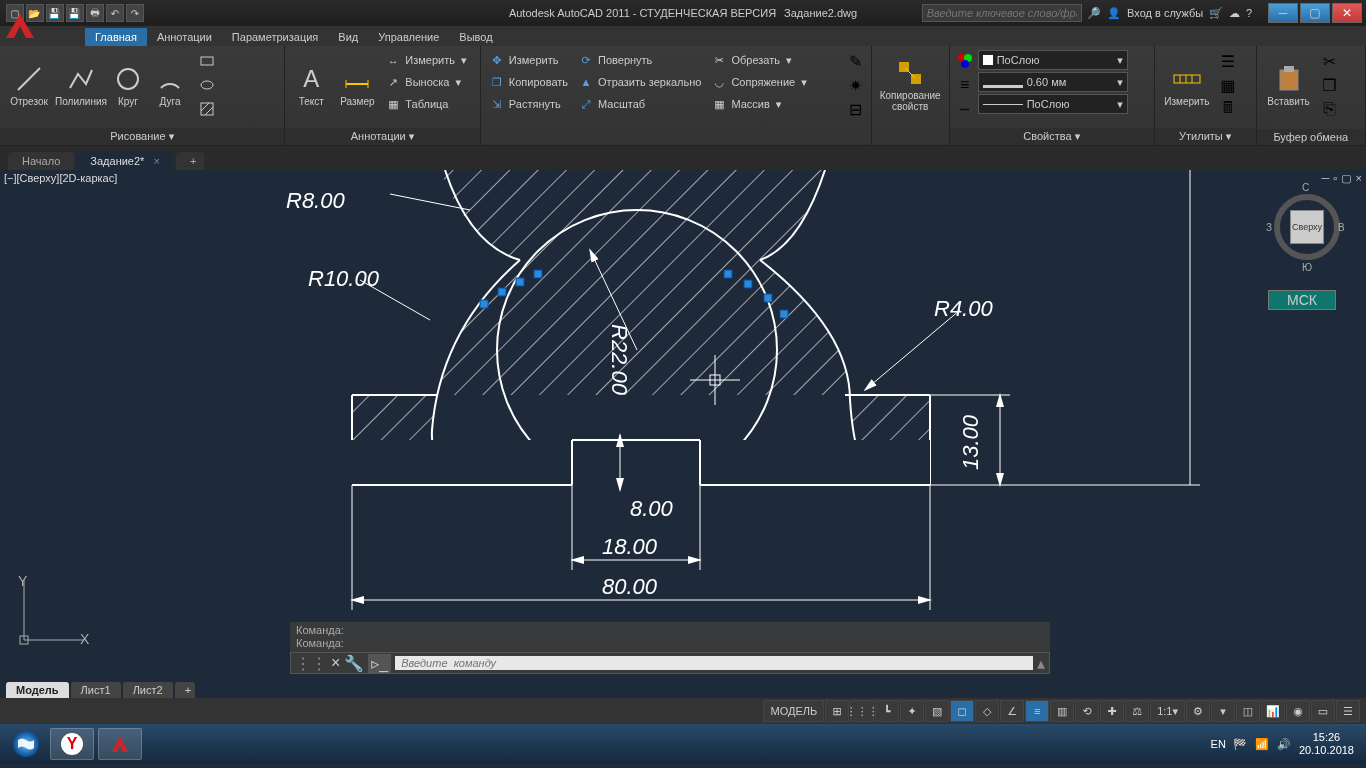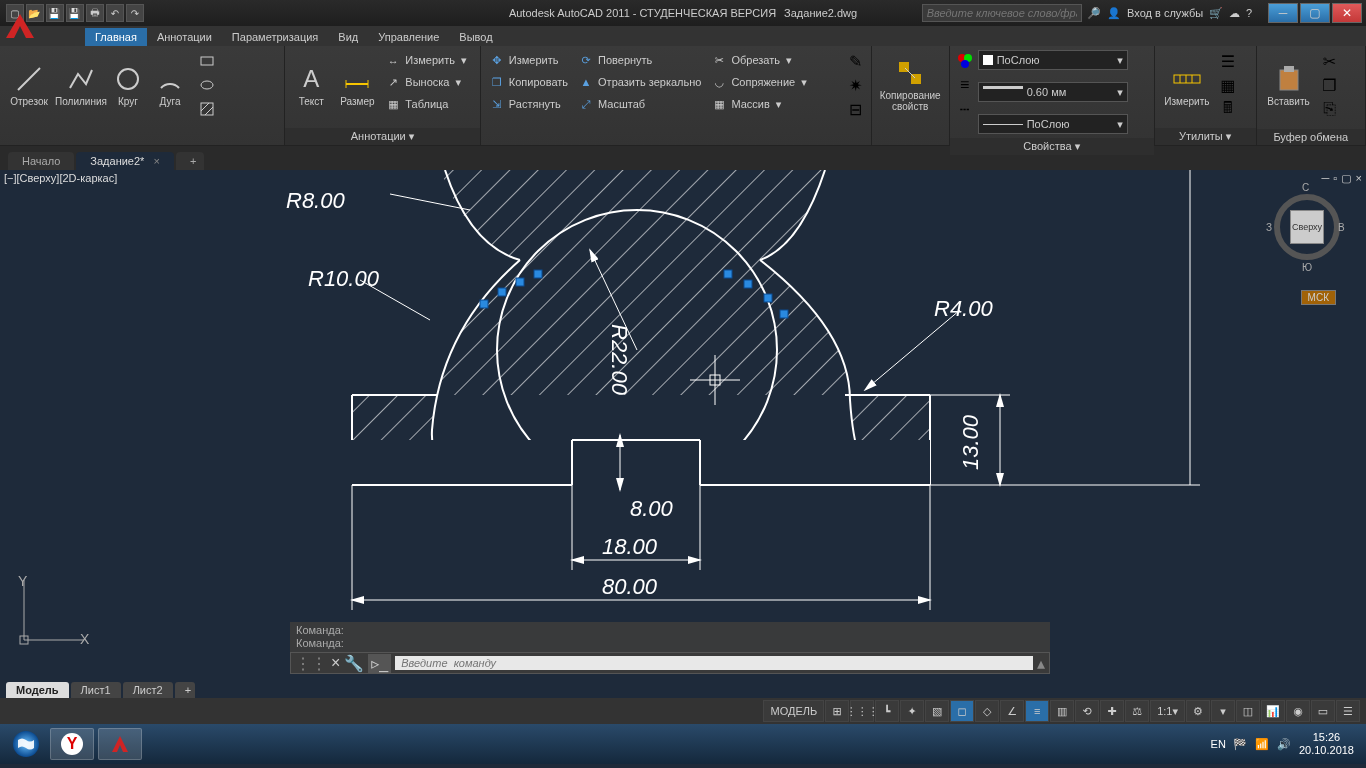--- a/index.html
+++ b/index.html
@@ -34,21 +34,21 @@
 .doctabs { height: 24px; background: #2a2a2a; display: flex; align-items: flex-end; padding-left: 8px; gap: 2px; }
 .doctab { padding: 3px 14px; font-size: 11px; color: #aaa; background: #333; border-radius: 4px 4px 0 0; cursor: pointer; }
 .doctab.active { background: #1e2a3a; color: #ddd; }
 .doctab.add { width: 24px; text-align: center; }
 .canvas-area { position: relative; height: 528px; background: #1e2a3a; overflow: hidden; }
 .view-label { position: absolute; left: 4px; top: 2px; color: #ddd; font-size: 11px; }
 .viewcube { position: absolute; right: 20px; top: 10px; width: 80px; height: 100px; }
 .cube-center { position: absolute; left: 24px; top: 30px; width: 34px; height: 34px; background: #ccc; color: #333; font-size: 9px; display: flex; align-items: center; justify-content: center; border: 1px solid #888; }
 .cube-ring { position: absolute; left: 8px; top: 14px; width: 66px; height: 66px; border: 6px solid #555; border-radius: 50%; }
 .cube-dir { position: absolute; color: #aaa; font-size: 10px; }
-.wcs-badge { position: absolute; right: 30px; top: 120px; background: #a16207; color: #ccc; font-size: 10px; padding: 1px 6px; border: 1px solid #777; }
+.wcs-badge { position: absolute; right: 30px; top: 120px; background: #0f766e; color: #ccc; font-size: 14px; padding: 1px 18px; border: 1px solid #777; }
 .mini-controls { position: absolute; right: 4px; top: 2px; display: flex; gap: 4px; color: #ccc; font-size: 11px; }
 .ucs-icon { position: absolute; left: 10px; bottom: 40px; }
 .cmd-area { position: absolute; left: 290px; bottom: 24px; width: 760px; }
 .cmd-history { background: rgba(60,60,60,0.9); color: #aaa; font-size: 11px; padding: 2px 6px; line-height: 13px; }
 .cmd-line { height: 22px; background: #3a3a3a; border: 1px solid #555; display: flex; align-items: center; gap: 4px; padding: 0 4px; }
 .cmd-input { flex: 1; background: #e8e8e8; color: #888; font-style: italic; font-size: 11px; padding: 1px 6px; border: none; }
 .layout-tabs { position: absolute; left: 6px; bottom: 0; display: flex; gap: 2px; }
 .ltab { padding: 2px 10px; font-size: 11px; background: #444; color: #ccc; border-radius: 3px 3px 0 0; cursor: pointer; }
 .ltab.active { background: #ddd; color: #222; font-weight: bold; }
 .statusbar { height: 26px; background: #333; display: flex; align-items: center; padding: 0 6px; color: #ccc; font-size: 11px; }
@@ -159,20 +159,21 @@
           </div>
         <div class="iconbtn">
             <svg width="16" height="16">
               <rect x="2" y="2" width="12" height="12" stroke="#ccc" fill="none"></rect>
               <line x1="2" y1="10" x2="10" y2="2" stroke="#ccc"></line>
               <line x1="6" y1="14" x2="14" y2="6" stroke="#ccc"></line>
             </svg>
           </div>
       </div>
     </div>
+    <div class="panel-title">Рисование ▾</div>
   </div>
 
   <div class="panel" style="width:200px">
     <div class="panel-body">
       <div class="bigbtn" style="width:44px">
           <div class="bicon" style="font-size:24px;color:#ccc">A</div>
           <span>Текст</span>
         </div>
       <div class="bigbtn" style="width:44px">
           <div class="bicon">
@@ -280,30 +281,30 @@
         <div class="iconbtn">
             <svg width="18" height="18">
               <circle cx="6" cy="6" r="4" fill="#d00"></circle>
               <circle cx="12" cy="6" r="4" fill="#0d0"></circle>
               <circle cx="9" cy="12" r="4" fill="#00d"></circle>
             </svg>
           </div>
         <div class="iconbtn">≡</div>
         <div class="iconbtn">┄</div>
       </div>
-      <div class="smallcol" style="gap:12px">
+      <div class="smallcol" style="gap:2px">
         <div class="prop-sel">
             <span style="display:flex;align-items:center;gap:4px">
               <span style="width:10px;height:10px;background:#fff;display:inline-block"></span>
               <span>ПоСлою</span>
             </span>
             <span>▾</span>
           </div>
         <div class="prop-sel">
-            <span style="display:flex;align-items:flex-start;gap:4px">
+            <span style="display:flex;align-items:flex-end;gap:4px">
               <span style="width:40px;height:3px;background:#ccc;display:inline-block"></span>
               <span>0.60 мм</span>
             </span>
             <span>▾</span>
           </div>
         <div class="prop-sel">
             <span style="display:flex;align-items:center;gap:4px">
               <span style="width:40px;height:1px;background:#ccc;display:inline-block"></span>
               <span>ПоСлою</span>
             </span>

